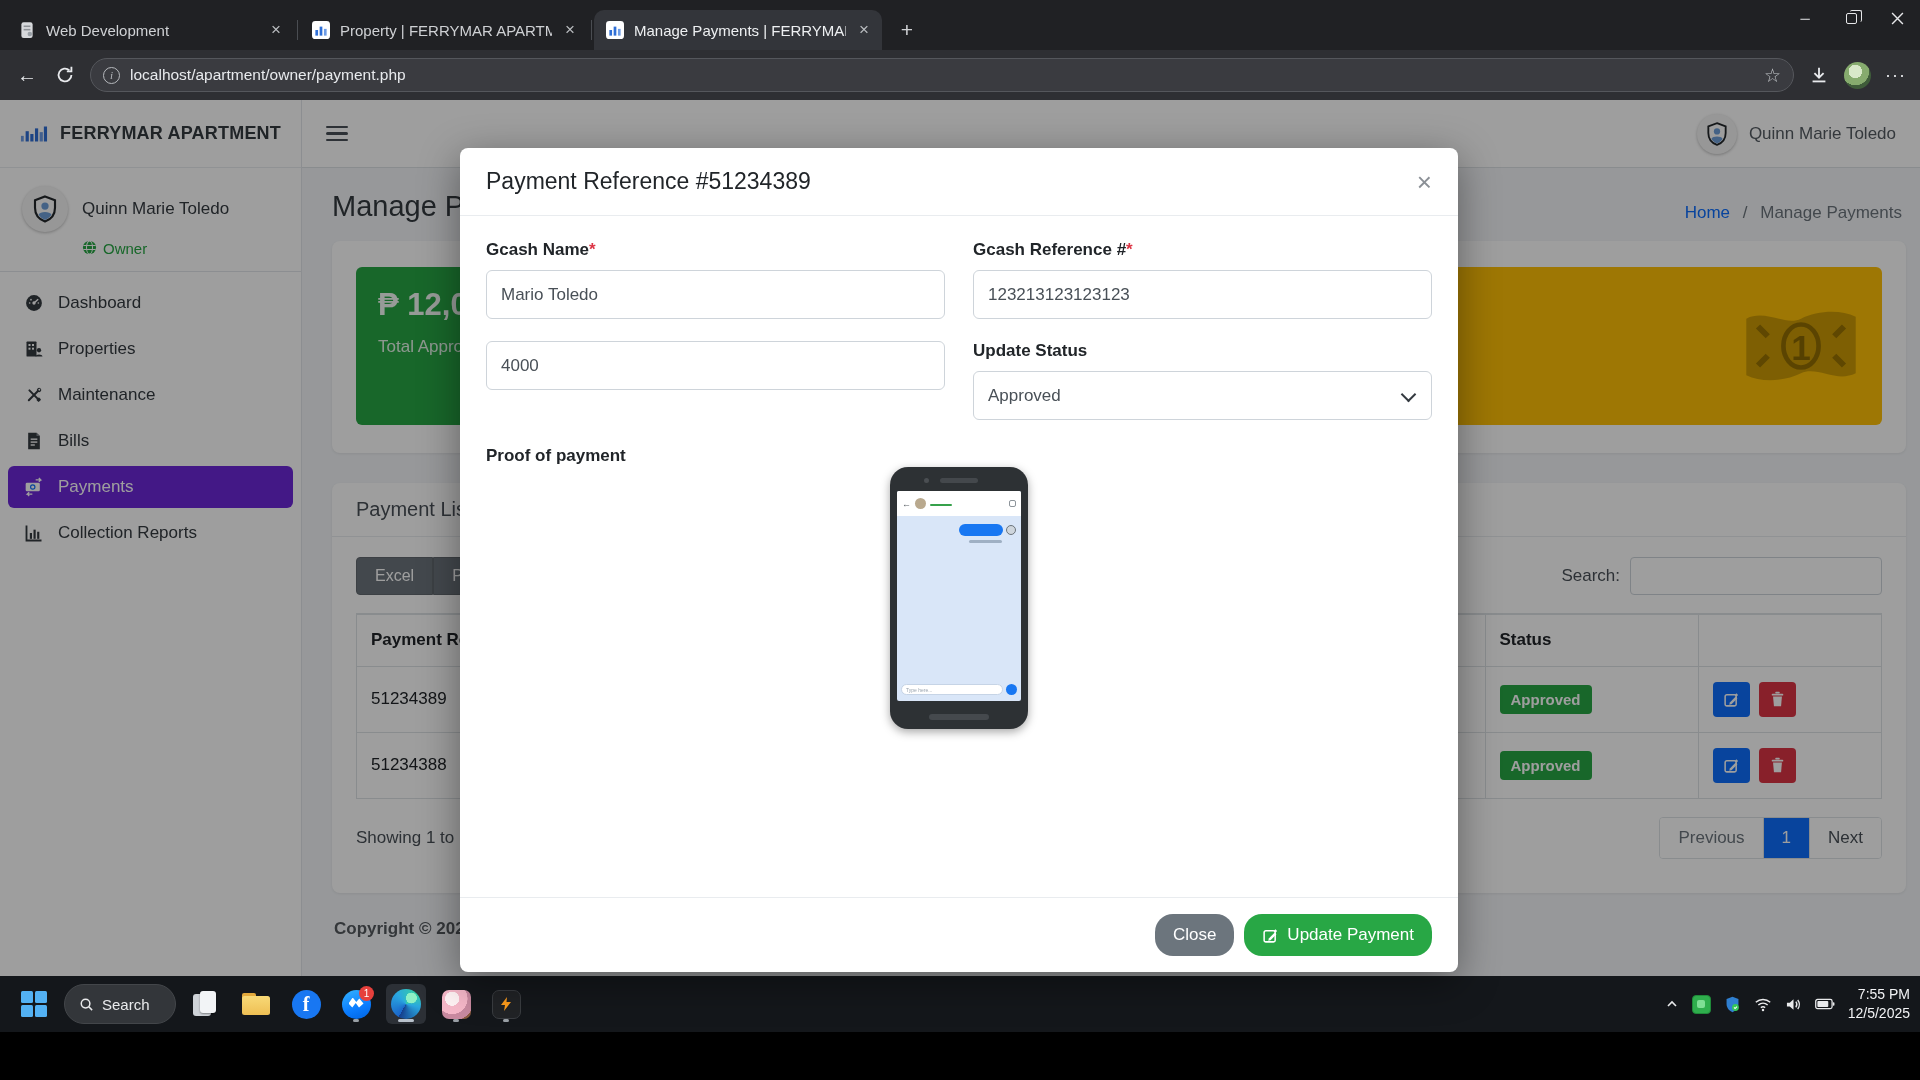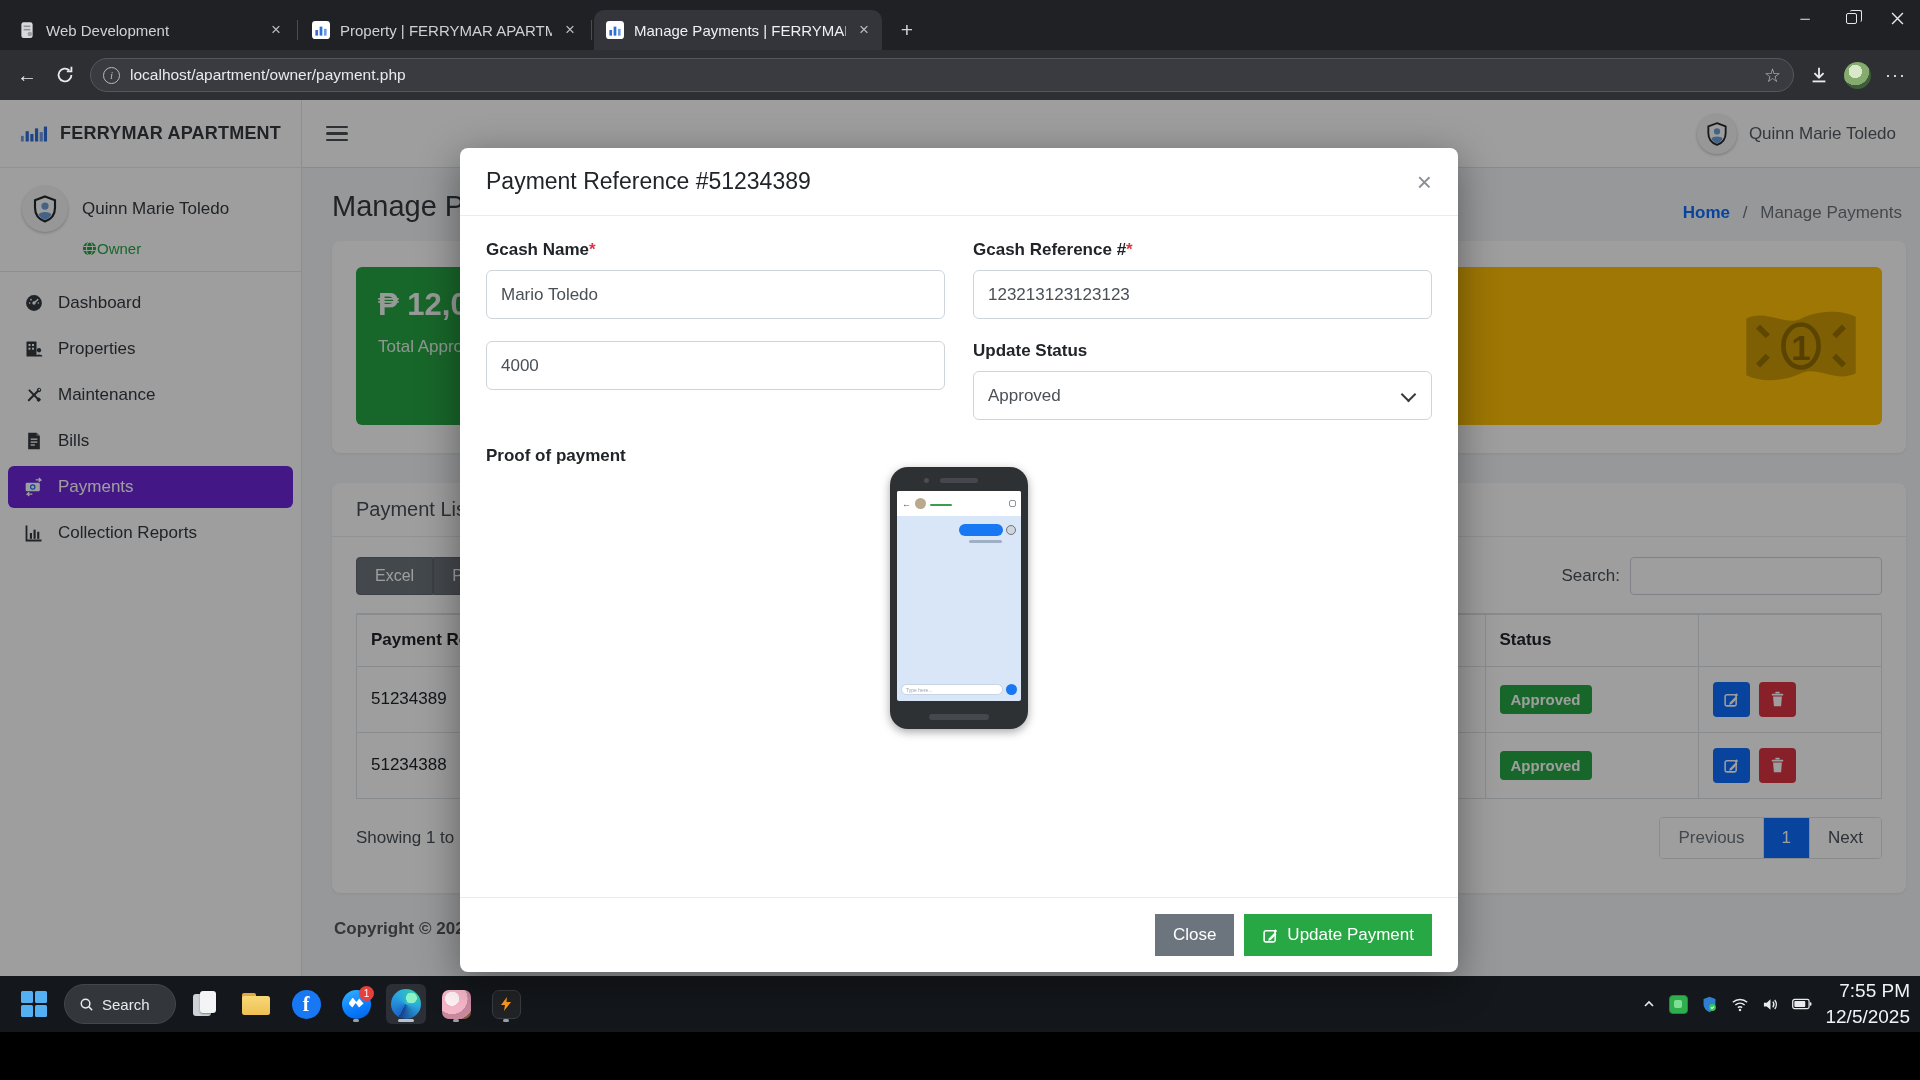--- a/index.html
+++ b/index.html
@@ -42,21 +42,21 @@
 
   
   .sidebar { width:302px; background:#ffffff; border-right:1px solid #e3e6ea; display:flex; flex-direction:column; }
   .brand { height:68px; display:flex; align-items:center; gap:12px; padding:0 20px; border-bottom:1px solid #e9ecef; }
   .brand-text { font-size:18px; font-weight:700; color:#343a40; letter-spacing:.2px; white-space:nowrap; }
   .userblock { padding:18px 22px 14px 22px; border-bottom:1px solid #e3e6ea; }
   .userrow { display:flex; align-items:center; gap:14px; }
   .shield-avatar { width:46px; height:46px; border-radius:50%; background:#f4f4f4;
     box-shadow:0 1px 3px rgba(0,0,0,.25); display:flex; align-items:center; justify-content:center; }
   .username { font-size:17px; color:#343a40; }
-  .rolerow { display:flex; align-items:center; margin:8px 0 0 60px; }
+  .rolerow { display:flex; gap:6px; margin:8px 0 0 60px; }
   .roletext { color:#28a745; font-size:15px; }
   .menu { padding:10px 8px; display:flex; flex-direction:column; gap:4px; }
   .mitem { display:flex; align-items:center; gap:14px; padding:11px 16px; border-radius:6px;
     color:#343a40; font-size:17px; }
   .mitem svg { flex:0 0 20px; }
   .mitem.active { background:#6d28d9; color:#ffffff; }
 
   
   .main { flex:1; display:flex; flex-direction:column; min-width:0; }
   .navbar { height:68px; background:#ffffff; border-bottom:1px solid #dee2e6;
@@ -64,21 +64,21 @@
   .hamburger { width:22px; display:flex; flex-direction:column; gap:4px; }
   .hamburger i { height:2.4px; background:#495057; border-radius:2px; display:block; }
   .nav-user { display:flex; align-items:center; gap:12px; }
   .shield-avatar.sm { width:40px; height:40px; }
   .nav-username { color:#545b62; font-size:17px; }
 
   .content { flex:1; padding:22px 14px 0 30px; min-width:0; }
   .titlerow { display:flex; align-items:flex-end; justify-content:space-between; padding-right:4px; }
   .pagetitle { font-size:29px; font-weight:500; color:#343a40; }
   .breadcrumb { font-size:17px; color:#6c757d; }
-  .breadcrumb .home { color:#0d6efd;font-weight:bold; }
+  .breadcrumb .home { color:#0d6efd; }
   .breadcrumb .sep { margin:0 8px; color:#6c757d; }
 
   .statspanel { margin-top:18px; background:#ffffff; border-radius:8px; box-shadow:0 1px 3px rgba(0,0,0,.08);
     height:212px; padding:26px 24px; display:flex; justify-content:space-between; }
   .statcard { height:158px; border-radius:6px; padding:20px 22px; }
   .statcard.green { width:368px; background:#28a745; }
   .stat-amount { font-size:31px; font-weight:700; color:rgba(255,255,255,.95); }
   .stat-label { margin-top:14px; font-size:17px; color:rgba(255,255,255,.88); }
   .statcard.yellow { width:452px; background:#ffc107; display:flex; align-items:center; justify-content:flex-end; }
 
@@ -159,21 +159,21 @@
   .bubble-row { display:flex; justify-content:flex-end; align-items:center; gap:3px; padding:8px 5px 0 0; }
   .bubble { width:44px; height:12px; background:#1877f2; border-radius:7px; }
   .bubble-ava { width:10px; height:10px; border-radius:50%; background:#cfd6dd; border:1px solid #6c747b; }
   .stamp { width:33px; height:2.5px; background:#9fb0c4; border-radius:2px; margin:4px 19px 0 auto; }
   .chat-input-row { height:18px; display:flex; align-items:center; gap:3px; padding:0 4px 5px 4px; }
   .chat-input { flex:1; height:11px; background:#ffffff; border:1px solid #c6d4e6; border-radius:6px;
     font-size:5px; color:#9aa4af; padding:0 4px; display:flex; align-items:center; overflow:hidden; white-space:nowrap; }
   .chat-send { width:11px; height:11px; border-radius:50%; background:#1877f2; }
 
   .modal-footer { border-top:1px solid #e9ecef; padding:16px 26px; display:flex; justify-content:flex-end; gap:10px; }
-  .btn { border:none; border-radius:0; font-size:17px; padding:11px 18px; color:#fff; font-family:inherit; display:flex; align-items:center; gap:8px; }
+  .btn { border:none; border-radius:18px; font-size:17px; padding:11px 18px; color:#fff; font-family:inherit; display:flex; align-items:center; gap:8px; }
   .btn-close-m { background:#6c757d; }
   .btn-update { background:#28a745; }
 
   
   .taskbar { height:56px; background:#14171b; display:flex; align-items:center; padding:0 14px; position:relative; }
   .tb-left { display:flex; align-items:center; gap:10px; }
   .startbtn { width:40px; height:40px; display:flex; align-items:center; justify-content:center; border-radius:6px; }
   .winlogo { display:grid; grid-template-columns:12px 12px; grid-template-rows:12px 12px; gap:2.5px; }
   .winlogo i { background:#53b1f3; border-radius:1.5px; display:block; }
   .tb-search { height:40px; width:112px; background:#33363a; border:1px solid #43464a; border-radius:20px;
@@ -198,21 +198,21 @@
   .edgeball { width:30px; height:30px; border-radius:50%;
     background:radial-gradient(circle at 68% 30%, #8ef0c6 0 18%, transparent 19%),
                conic-gradient(from 210deg, #1b66c9, #2aa7e0 30%, #35d0a3 55%, #2aa7e0 70%, #153e8c 100%); }
   .animeapp { width:29px; height:29px; border-radius:7px;
     background:radial-gradient(circle at 35% 30%, #fff2f4 0 25%, #f6b8c9 26% 55%, #c98aa0 56% 80%, #8a5a3f 81%); }
   .boltapp { width:29px; height:29px; border-radius:7px; background:#212326; border:1px solid #3a3d41;
     display:flex; align-items:center; justify-content:center; }
   .tb-right { position:absolute; right:10px; top:0; height:56px; display:flex; align-items:center; gap:13px; }
   .greenapp { width:19px; height:19px; border-radius:4px; background:#2fae4d; border:1.5px solid #1f8a39; position:relative; }
   .greenapp::before { content:""; position:absolute; left:4px; top:4px; width:8px; height:8px; border-radius:2px; background:#7fdf95; }
-  .clock { color:#f2f3f5; font-size:19px; text-align:right; line-height:1.35; }
+  .clock { color:#f2f3f5; font-size:14px; text-align:right; line-height:1.35; }
 </style>
 </head>
 <body>
 
 <div class="screen">
 
   <div class="tabstrip">
     <div class="tab">
       <svg class="favicon" viewBox="0 0 16 16">
           <rect x="3" y="1" width="10" height="14" rx="2" fill="#d7d9dc"></rect>

